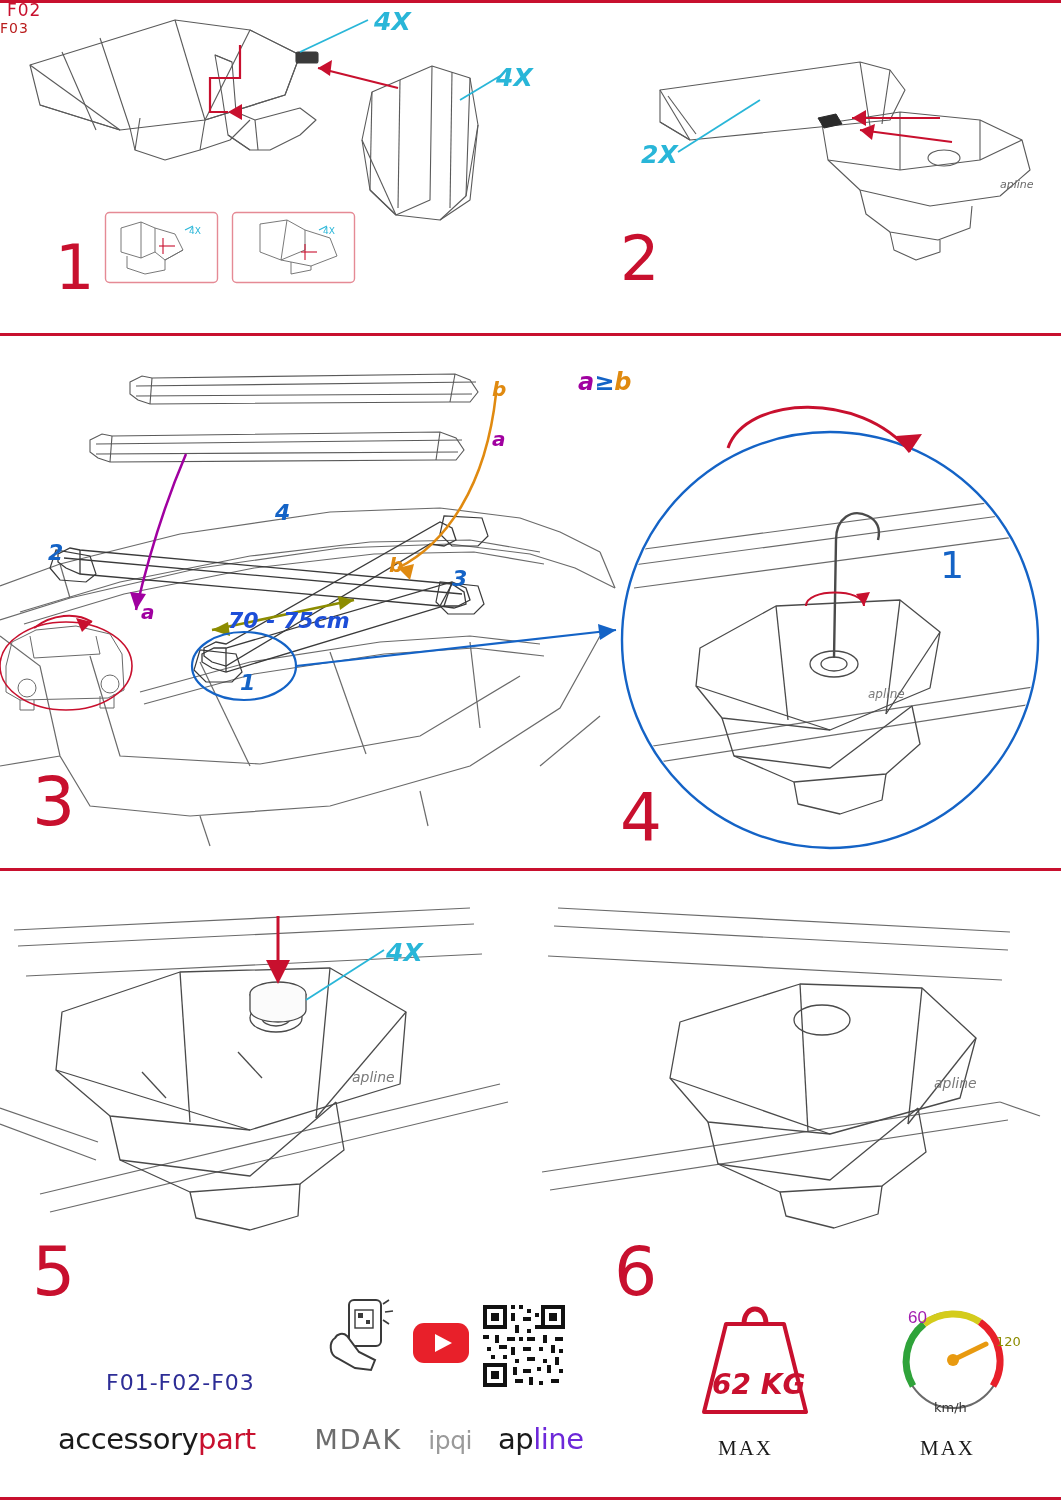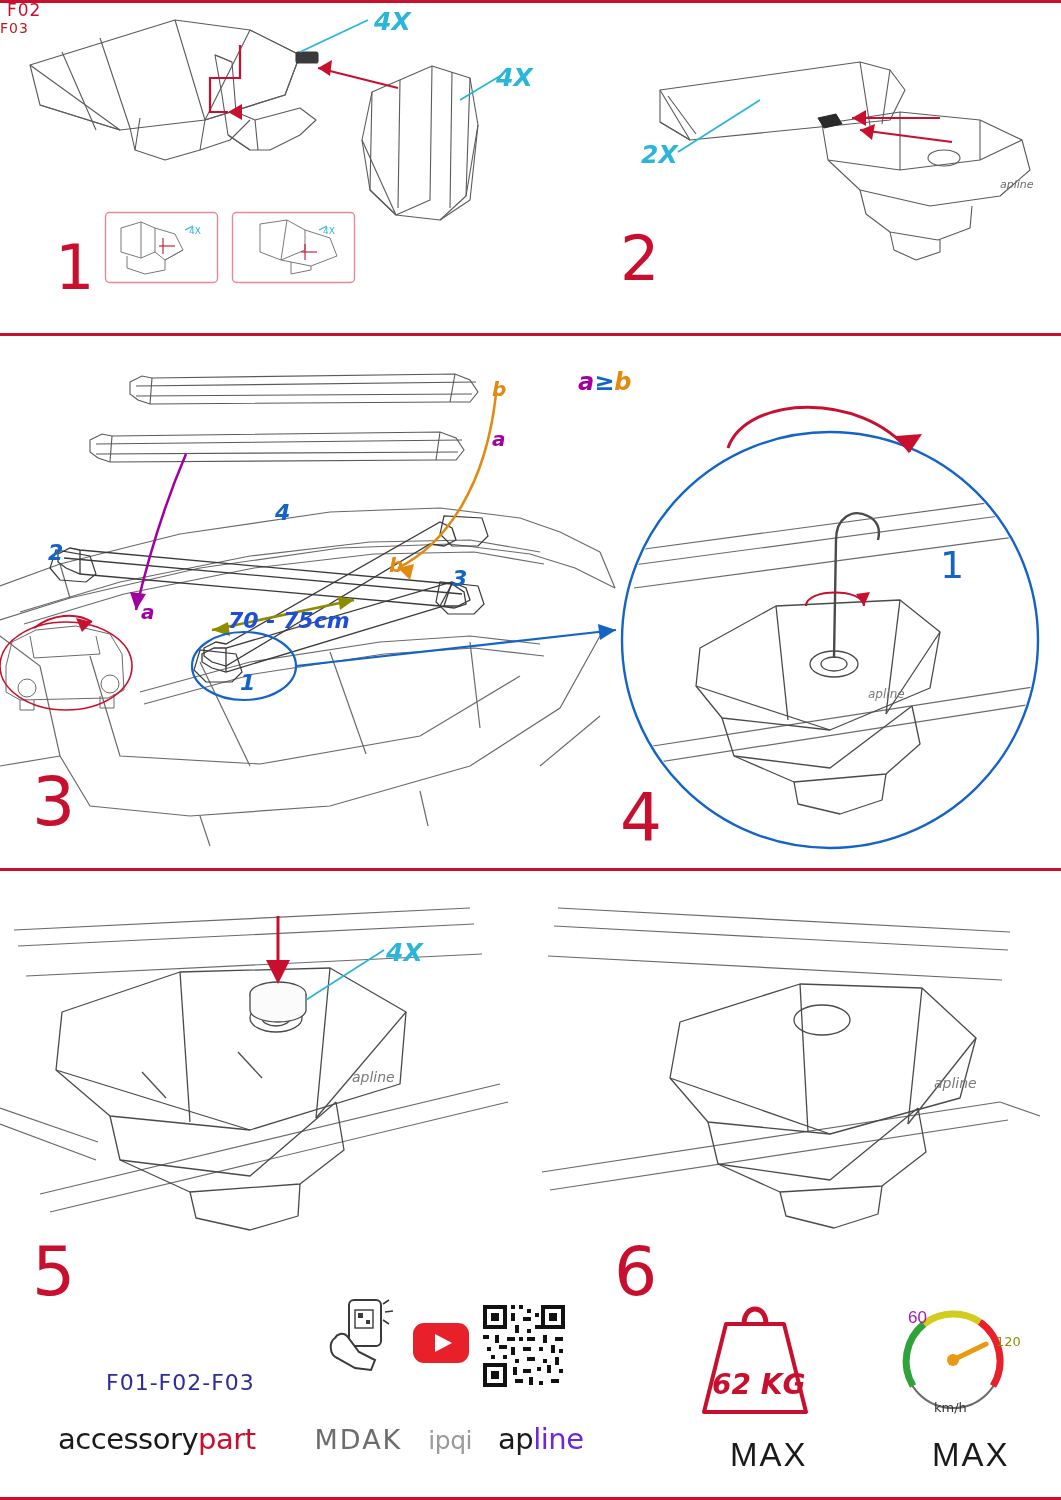--- a/index.html
+++ b/index.html
@@ -101,22 +101,22 @@
   .brand { font-family: "DejaVu Sans", sans-serif; font-size: 29px; letter-spacing: -0.5px; }
   .brand-accessory { color: #1a1a1a; }
   .brand-accessory .hl { color: #c8102e; }
   .brand-mdak { color: #6d6d6d; font-size: 27px; letter-spacing: 2px; margin-left: 33px; }
   .brand-ipqi { color: #9a9a9a; font-size: 25px; }
   .brand-apline { color: #1a1a1a; font-size: 29px; }
   .brand-apline .hl { color: #6d28d9; }
 
   .max-label {
     position: absolute;
-    font-family: Liberation Sans, sans-serif;
-    font-size: 33px; color: #1a1a1a; letter-spacing: 2px; margin-left: 12px;
+    font-family: Liberation Serif, serif;
+    font-size: 21px; color: #1a1a1a; letter-spacing: 2px;
   }
   .max-1 { left: 718px; top: 1436px; }
   .max-2 { left: 920px; top: 1436px; }
 
   .kg-text {
     position: absolute; left: 712px; top: 1368px;
     font-family: "DejaVu Sans", sans-serif; font-size: 28px; color: #c8102e;
     font-style: italic; font-weight: 700;
   }
   .kmh-text {

